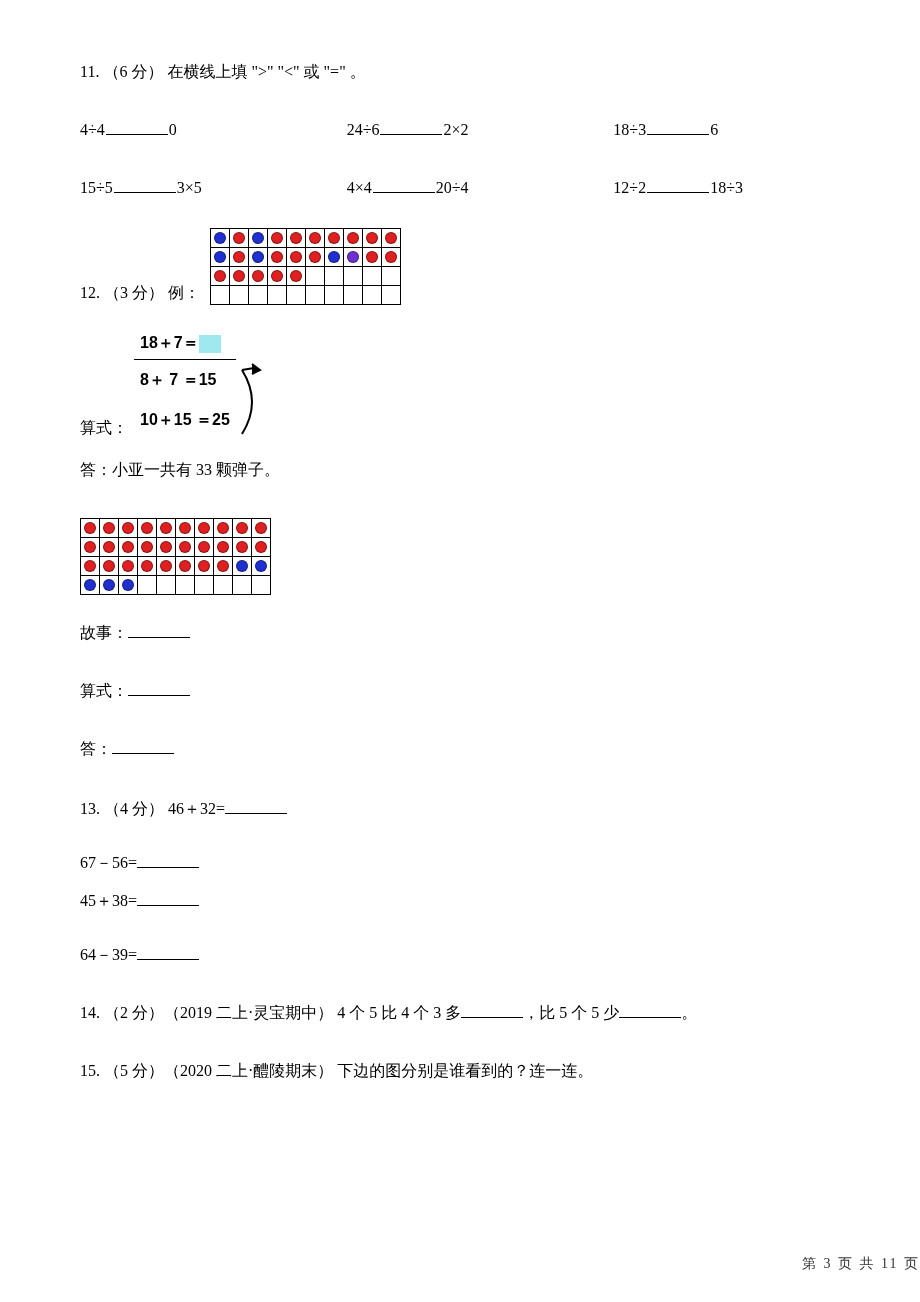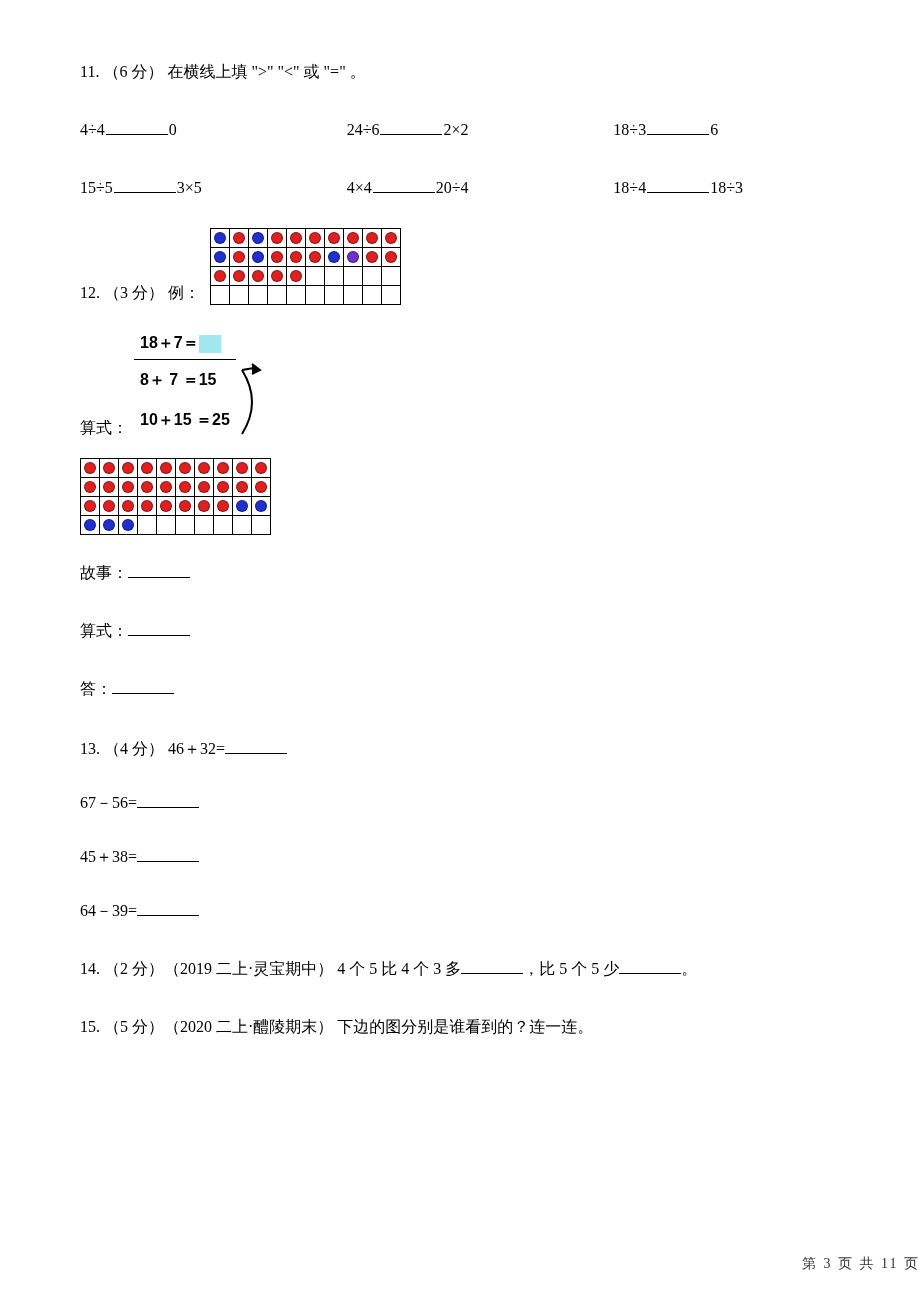--- a/index.html
+++ b/index.html
@@ -149,21 +149,21 @@
   </div>
 
   <div class="compare-row" style="margin-bottom:28px;">
     <div class="compare-item">
       <span>15÷5</span><span class="blank"></span><span>3×5</span>
     </div>
     <div class="compare-item" style="padding-left:40px;">
       <span>4×4</span><span class="blank"></span><span>20÷4</span>
     </div>
     <div class="compare-item" style="padding-left:40px;">
-      <span>18÷4</span><span class="blank"></span><span>18÷3</span>
+      <span>12÷2</span><span class="blank"></span><span>18÷3</span>
     </div>
   </div>
 
   <div class="q12-line">
     <span>12.  （3 分）  例：</span>
     <span class="grid-img" style="margin-left:10px;">
       <table class="grid-table">
         <tbody>
             <tr>
           <td>
@@ -278,20 +278,23 @@
       <div class="formula-mid">8＋ 7 ＝15</div>
       <div class="formula-bot">10＋15 ＝25</div>
     </span>
     <svg class="paren-svg" width="30" height="78">
       <path d="M 4 8 Q 24 40 4 72" stroke="#000" stroke-width="2" fill="none"></path>
       <path d="M 14 2 L 22 8 L 14 12" stroke="#000" stroke-width="2" fill="#000"></path>
       <line x1="4" y1="8" x2="16" y2="6" stroke="#000" stroke-width="2"></line>
     </svg>
   </div>
 
+  <div class="answer-line" style="margin-bottom:36px;">
+    <span>答：小亚一共有 33 颗弹子。</span>
+  </div>
 
   <div class="story-grid">
     <table class="grid-table">
       <tbody>
           <tr>
         <td>
               <div class="dot red"></div>
             </td>
             <td>
               <div class="dot red"></div>
@@ -413,21 +416,21 @@
   <div class="row">
     <span>算式：</span><span class="blank-short"></span>
   </div>
   <div class="row" style="margin-bottom:36px;">
     <span>答：</span><span class="blank-short"></span>
   </div>
 
   <div class="row" style="margin-bottom:30px;">
     <span>13.   （4 分）  46＋32=</span><span class="blank-short"></span>
   </div>
-  <div class="row" style="margin-bottom:30px;">
+  <div class="row" style="margin-bottom:14px;">
     <span>67－56=</span><span class="blank-short"></span>
   </div>
   <div class="row" style="margin-bottom:30px;">
     <span>45＋38=</span><span class="blank-short"></span>
   </div>
   <div class="row" style="margin-bottom:34px;">
     <span>64－39=</span><span class="blank-short"></span>
   </div>
 
   <div class="row">

